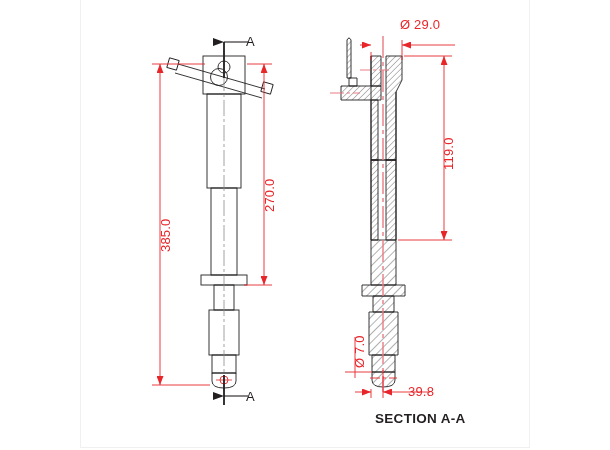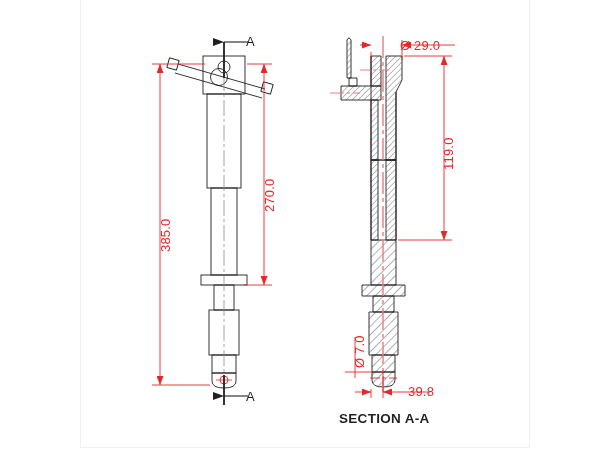--- a/index.html
+++ b/index.html
@@ -199,23 +199,23 @@
   </svg>
 
   <div class="lbl dim-text rot90" style="left:158px; top:252px;">385.0</div>
 
   <div class="lbl dim-text rot90" style="left:262px; top:212px;">270.0</div>
 
   <div class="lbl mark-text" style="left:246px; top:34px;">A</div>
 
   <div class="lbl mark-text" style="left:246px; top:389px;">A</div>
 
-  <div class="lbl dim-text" style="left:400px; top:38px;">Ø 29.0</div>
+  <div class="lbl dim-text" style="left:400px; top:17px;">Ø 29.0</div>
 
   <div class="lbl dim-text rot90" style="left:441px; top:170px;">119.0</div>
 
   <div class="lbl dim-text rot90" style="left:352px; top:368px;">Ø 7.0</div>
 
   <div class="lbl dim-text" style="left:408px; top:384px;">39.8</div>
 
-  <div class="lbl section-title" style="left:339px; top:411px;">SECTION A-A</div>
+  <div class="lbl section-title" style="left:375px; top:411px;">SECTION A-A</div>
 
 </div>
 
 </body></html>

